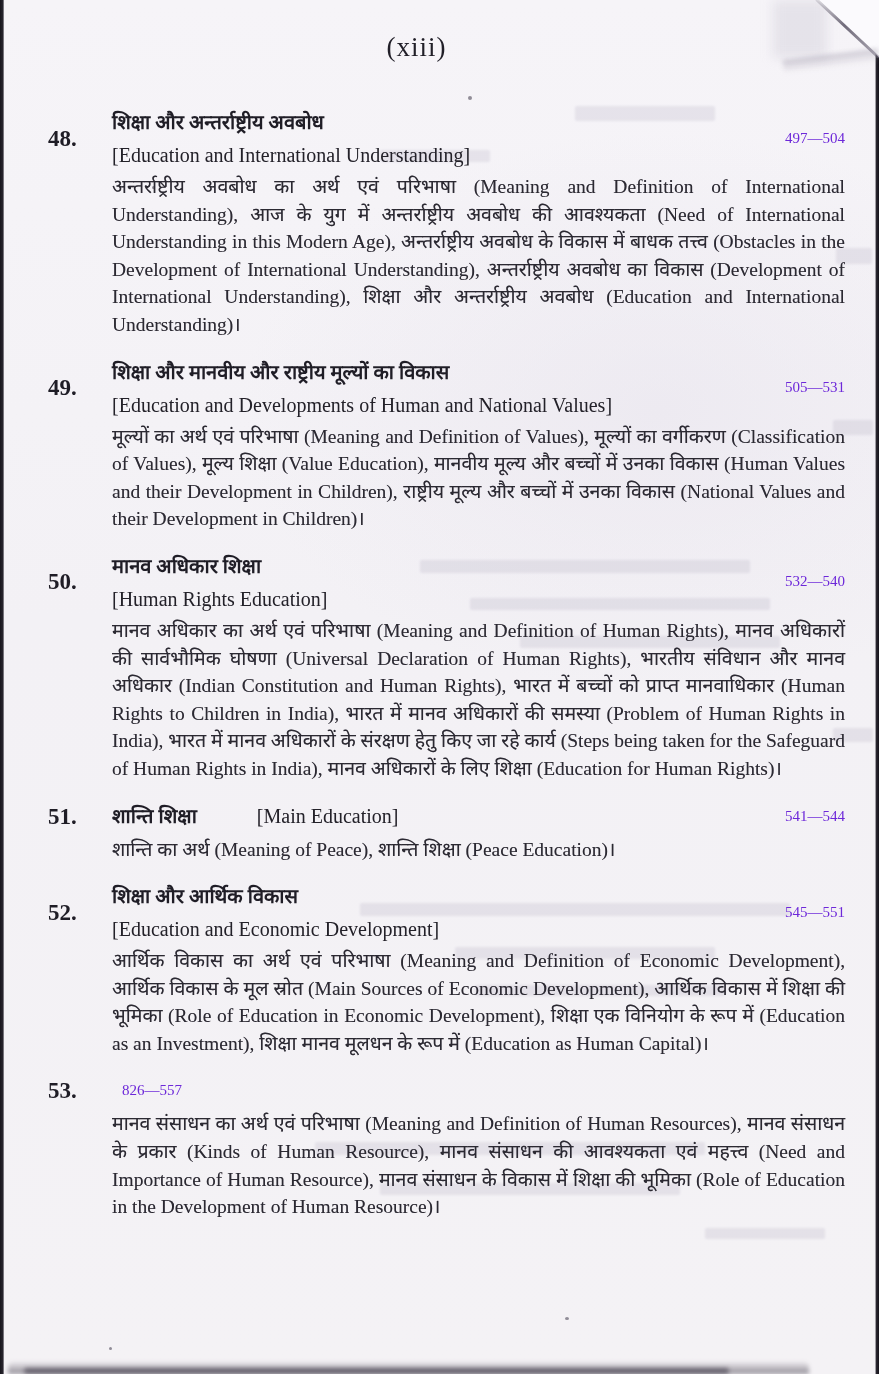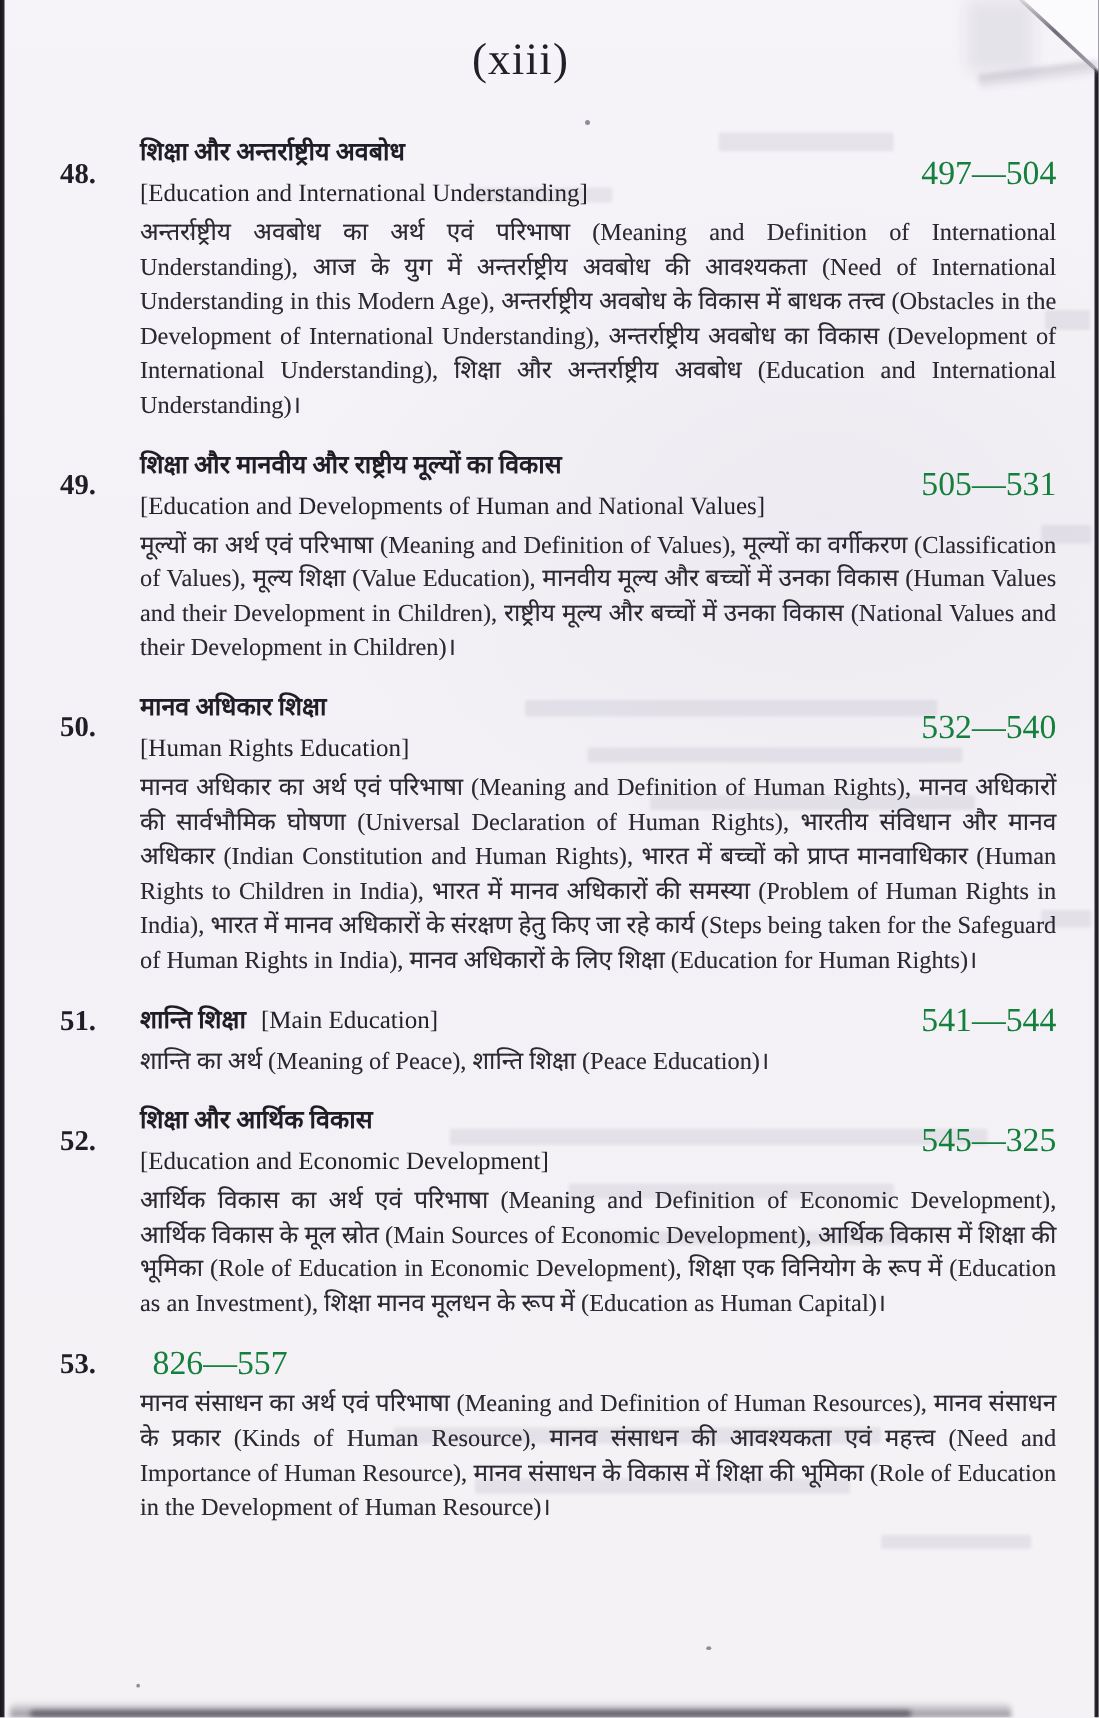--- a/index.html
+++ b/index.html
@@ -16,21 +16,21 @@
     background:
       radial-gradient(ellipse 600px 400px at 75% 30%, rgba(230,226,236,0.5), rgba(230,226,236,0) 70%),
       linear-gradient(180deg, #f6f4f8 0%, #f3f1f5 45%, #f4f2f5 100%);
   }
   .content {
     position: relative;
     padding: 30px 34px 0 48px;
   }
   .page-header {
     text-align: center;
-    font-size: 36px;
+    font-size: 27px;
     line-height: 34px;
     letter-spacing: 1px;
     color: #211f28;
     margin: 0 60px 41px 0;
   }
   .entry { margin: 0; }
   .entry-head { display: flex; align-items: center; }
   .num {
     width: 64px; flex: 0 0 64px;
     font-weight: bold;
@@ -43,28 +43,28 @@
     font-weight: bold;
     font-size: 20px; line-height: 35px;
     color: #1f1d26;
   }
   .en {
     display: block;
     font-weight: normal;
     font-size: 20px; line-height: 31px;
     color: #232129;
   }
-  .entry.inline .titles { display: flex; align-items: baseline; }
+  .entry.inline .titles { display: flex; align-items: baseline; gap: 48px; }
   .entry.inline .hi { display: inline; }
   .entry.inline .en { display: inline; margin-left: 12px; line-height: 35px; }
   .pages {
     margin-left: 10px;
     white-space: nowrap;
-    font-size: 27px; line-height: 35px;
-    color: #15803d;
+    font-size: 15px; line-height: 35px;
+    color: #6d28d9;
   }
   .desc {
     margin: 2px 0 16px 64px;
     font-size: 19.5px;
     line-height: 27.6px;
     text-align: justify;
     color: #2b2932;
     text-shadow: 0 0 0.5px rgba(45,42,55,0.35);
   }
   
@@ -208,21 +208,21 @@
     <p class="desc">शान्ति का अर्थ (Meaning of Peace), शान्ति शिक्षा (Peace Education)।</p>
   </section>
 
   <section class="entry">
     <div class="entry-head">
       <span class="num">52.</span>
       <div class="titles">
         <span class="hi">शिक्षा और आर्थिक विकास</span>
         <span class="en">[Education and Economic Development]</span>
       </div>
-      <span class="pages">545—325</span>
+      <span class="pages">545—551</span>
     </div>
     <p class="desc">आर्थिक विकास का अर्थ एवं परिभाषा (Meaning and Definition of Economic Development), आर्थिक विकास के मूल स्रोत (Main Sources of Economic Development), आर्थिक विकास में शिक्षा की भूमिका (Role of Education in Economic Development), शिक्षा एक विनियोग के रूप में (Education as an Investment), शिक्षा मानव मूलधन के रूप में (Education as Human Capital)।</p>
   </section>
 
   <section class="entry">
     <div class="entry-head">
       <span class="num">53.</span>
       <span class="pages">826—557</span>
     </div>
     <p class="desc">मानव संसाधन का अर्थ एवं परिभाषा (Meaning and Definition of Human Resources), मानव संसाधन के प्रकार (Kinds of Human Resource), मानव संसाधन की आवश्यकता एवं महत्त्व (Need and Importance of Human Resource), मानव संसाधन के विकास में शिक्षा की भूमिका (Role of Education in the Development of Human Resource)।</p>

